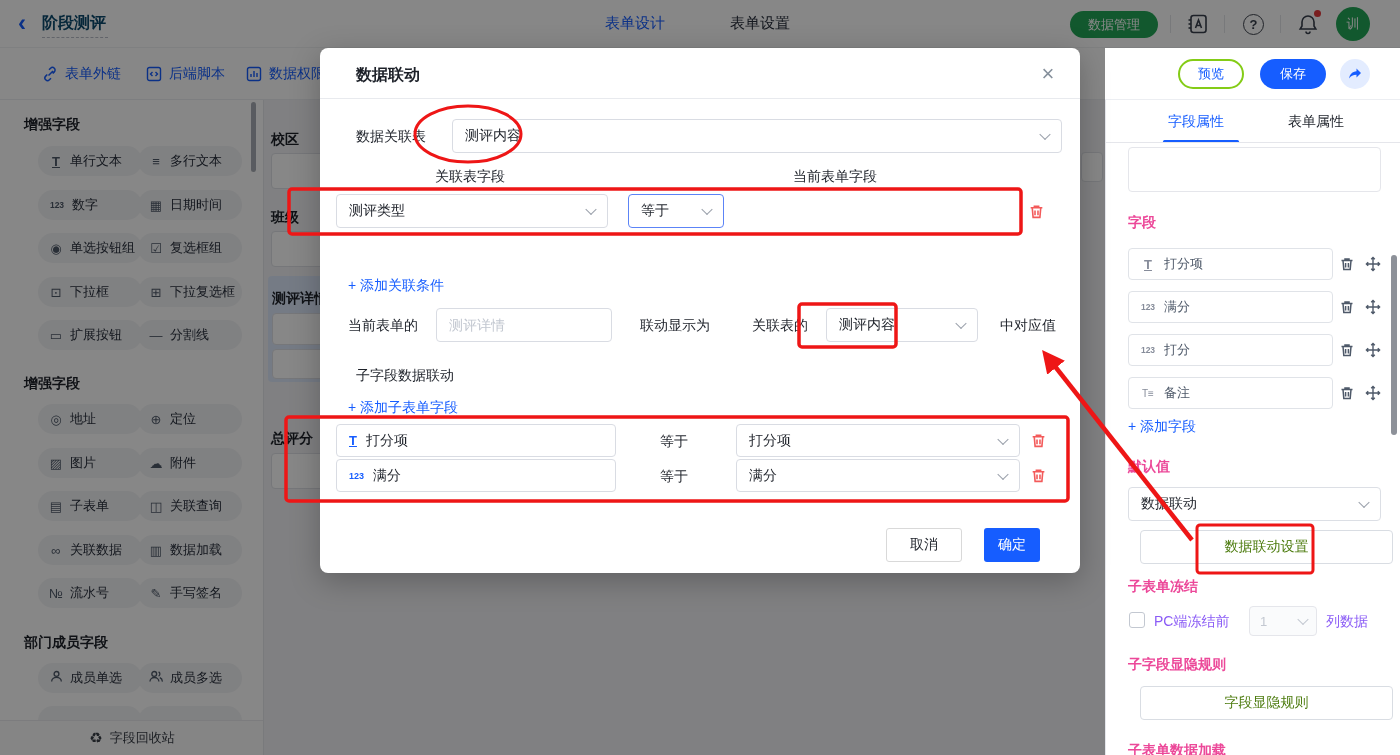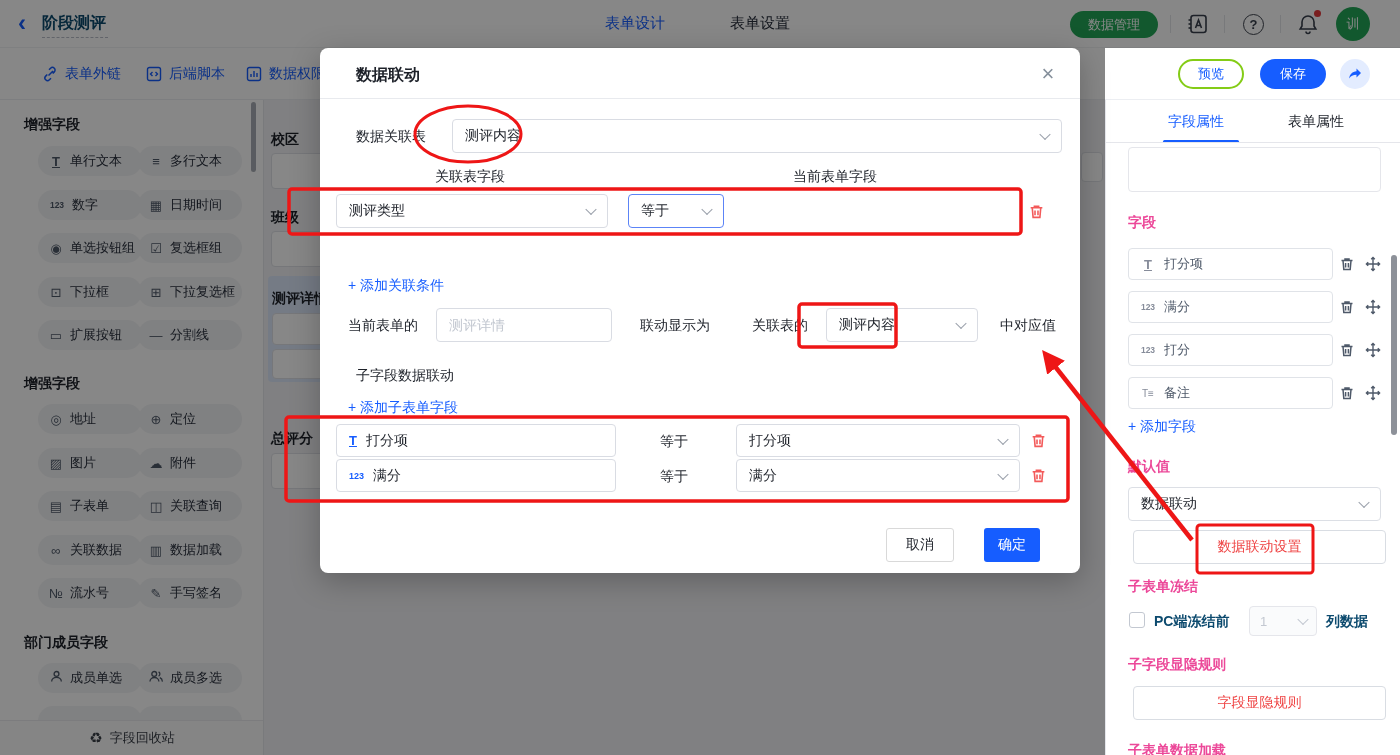--- a/index.html
+++ b/index.html
@@ -56,23 +56,23 @@
   .ptab-border { position:absolute; left:0; top:42px; width:295px; height:1px; background:#e5e6eb; }
   .p-box-empty { position:absolute; left:22px; top:47px; width:253px; height:45px; border:1px solid #e5e6eb; border-radius:4px; background:#fff; }
   .p-h { position:absolute; left:22px; font-weight:700; font-size:14px; color:#ec4899;text-align:right; }
   .p-field { position:absolute; left:22px; width:205px; height:32px; border:1px solid #e0e3e8; border-radius:4px; background:#fff; display:flex; align-items:center; padding-left:11px; gap:8px; font-size:13px; color:#4e5969; }
   .p-field .pi { color:#868c9a; font-size:13px; width:16px; text-align:center; flex:0 0 auto; }
   .p-field .pi.num { font-size:8.5px; font-weight:700; }
   .p-field .pi.tline { text-decoration:underline; font-weight:600; }
   .row-ico { position:absolute; width:16px; height:16px; cursor:pointer; }
   .blue-link { position:absolute; left:22px; color:#165dff; font-size:14px; cursor:pointer; }
   .p-select { position:absolute; left:22px; width:253px; height:34px; border:1px solid #dcdfe5; border-radius:4px; background:#fff; display:flex; align-items:center; padding:0 12px; font-size:14px; color:#1d2129; cursor:pointer; }
-  .p-btn { position:absolute; left:27px; width:253px; height:34px; border:1px solid #d9dde3; border-radius:4px; background:#fff; display:flex; align-items:center; justify-content:center; font-size:14px; color:#ef4444; cursor:pointer; }
+  .p-btn { position:absolute; left:34px; width:253px; height:34px; border:1px solid #d9dde3; border-radius:4px; background:#fff; display:flex; align-items:center; justify-content:center; font-size:14px; color:#4d7c0f; cursor:pointer; }
   .chk { position:absolute; width:16px; height:16px; border:1px solid #c3c8d1; border-radius:3px; background:#fff; cursor:pointer; }
-  .p-txt { position:absolute; font-size:14px; color:#0c4a6e;font-weight:bold; }
+  .p-txt { position:absolute; font-size:14px; color:#8b5cf6; }
   .p-mini-select { position:absolute; height:30px; border:1px solid #e5e6eb; border-radius:4px; background:#fafbfc; color:#c3c8d1; display:flex; align-items:center; padding:0 10px; font-size:13px; }
   .pn-thumb { position:absolute; left:1391px; top:255px; width:6px; height:180px; background:#8d9199; border-radius:3px; z-index:7; }
 
   
   .dim { position:absolute; background:rgba(0,0,0,0.47); z-index:5; }
   .dim-top { left:0; top:0; width:1400px; height:48px; }
   .dim-left { left:0; top:48px; width:1105px; height:707px; }
 
   
   .modal { position:absolute; left:320px; top:48px; width:760px; height:525px; background:#fff; border-radius:8px; box-shadow:0 8px 30px rgba(0,0,0,0.25); z-index:10; }
@@ -84,21 +84,21 @@
   .sel { position:absolute; height:34px; border:1px solid #d9dce3; border-radius:4px; background:#fff; display:flex; align-items:center; padding:0 28px 0 12px; font-size:14px; color:#1d2129; cursor:pointer; }
   .sel.blue { border-color:#5c84f7; }
   .chev { position:absolute; right:12px; top:50%; width:8px; height:8px; border-right:1.6px solid #9aa0ab; border-bottom:1.6px solid #9aa0ab; transform:translateY(-70%) rotate(45deg); }
   .m-input { position:absolute; height:34px; border:1px solid #d9dce3; border-radius:4px; background:#fff; font-size:14px; padding:0 12px; color:#1d2129; width:176px; font-family:inherit; }
   .m-input::placeholder { color:#c2c7d0; }
   .m-subbox { position:absolute; height:33px; width:280px; border:1px solid #d9dce3; border-radius:4px; background:#fff; display:flex; align-items:center; padding-left:12px; gap:9px; font-size:14px; color:#1d2129; }
   .m-subbox .pi { color:#165dff; font-size:13px; }
   .m-subbox .pi.num { font-size:9px; font-weight:700; }
   .m-subbox .pi.tline { text-decoration:underline; font-weight:600; }
   .m-eq { position:absolute; font-size:14px; color:#1d2129; }
-  .btn-cancel { position:absolute; width:68px; height:34px; border:1px solid #d9d9d9; border-radius:3px; background:#fff; display:flex; align-items:center; justify-content:center; font-size:14px; color:#1d2129; cursor:pointer; }
+  .btn-cancel { position:absolute; width:76px; height:34px; border:1px solid #d9d9d9; border-radius:3px; background:#fff; display:flex; align-items:center; justify-content:center; font-size:14px; color:#1d2129; cursor:pointer; }
   .btn-ok { position:absolute; width:56px; height:34px; border-radius:3px; background:#165dff; display:flex; align-items:center; justify-content:center; font-size:14px; color:#fff; cursor:pointer; }
   .trash { cursor:pointer; }
 
   
   .anno { position:absolute; left:0; top:0; width:1400px; height:755px; z-index:40; pointer-events:none; }
 </style>
 </head>
 <body>
 
 <div id="app">

